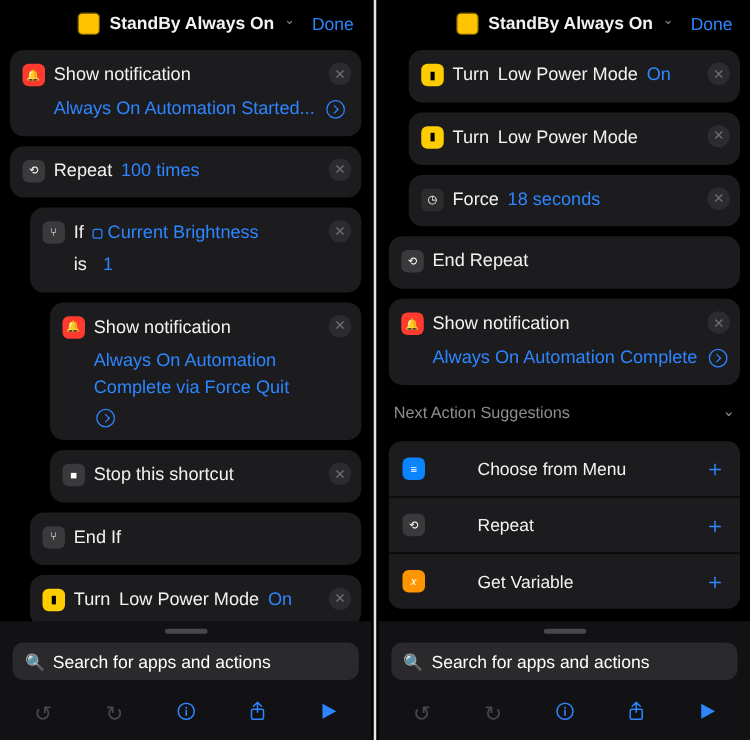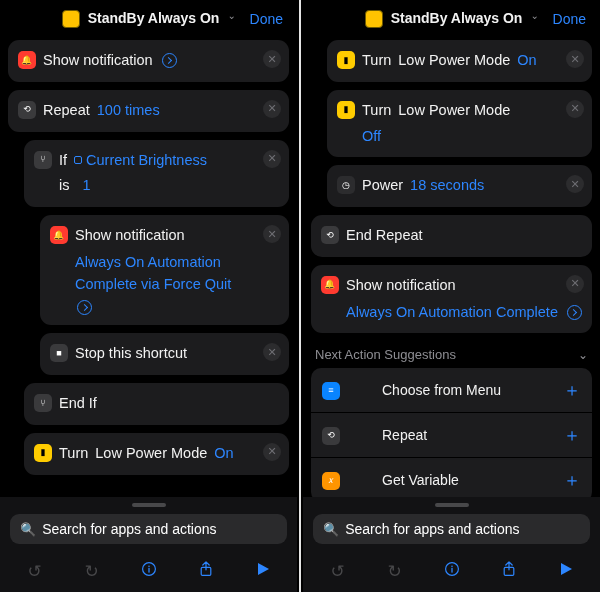--- a/index.html
+++ b/index.html
@@ -27,21 +27,21 @@
   .icon-mark { font-size: 9px; color: #fff; line-height: 1; }
   .icon-mark-dk { font-size: 9px; color: #000; line-height: 1; }
   .action-text { color: #f2f2f2; font-size: 14.5px; font-weight: 500; }
   .action-link { color: #2d86ff; font-size: 14.5px; font-weight: 400; }
   .pill { display: inline-flex; align-items: center; gap: 4px; color: #2d86ff; text-align: center; }
   .pill-icon { width: 8px; height: 8px; border: 1.5px solid #2d86ff; border-radius: 2px; display: inline-block; }
   .info-circle { width: 15px; height: 15px; border: 1.3px solid #2d86ff; border-radius: 50%; display: inline-flex; align-items: center; justify-content: center; margin-left: 2px; vertical-align: middle; }
   .info-chev { width: 5px; height: 5px; border-right: 1.3px solid #2d86ff; border-top: 1.3px solid #2d86ff; transform: rotate(45deg); margin-left: -1px; }
   .close-chip { position: absolute; right: 8px; top: 10px; width: 18px; height: 18px; border-radius: 50%; background: #2c2c2e; color: #6e6e73; font-size: 11px; display: flex; align-items: center; justify-content: center; }
   .line-body { display: flex; flex-wrap: wrap; gap: 5px 7px; align-items: center; flex: 1; min-width: 0; }
-  .suggest-hdr { color: #8e8e93; font-size: 13px; padding: 6px 4px 6px 4px; display: flex; justify-content: space-between; align-items: center; }
+  .suggest-hdr { color: #8e8e93; font-size: 13px; padding: 6px 4px 16px 4px; display: flex; justify-content: space-between; align-items: center; }
   .suggest-chev { color: #8e8e93; font-size: 12px; }
   .suggest-item { background: #1c1c1e; padding: 10px 11px; display: flex; align-items: center; gap: 10px; border-bottom: 0.5px solid #000; }
   .suggest-item:first-of-type { border-top-left-radius: 10px; border-top-right-radius: 10px; }
   .suggest-item:last-of-type { border-bottom-left-radius: 10px; border-bottom-right-radius: 10px; border-bottom: none; }
   .suggest-label { color: #f2f2f2; font-size: 14px; flex: 1; margin-left: 32px; }
   .plus { color: #2d86ff; font-size: 18px; font-weight: 300; }
   .bottom { position: absolute; bottom: 0; left: 0; right: 0; background: #121214; }
   .grab { width: 34px; height: 4px; background: #48484a; border-radius: 2px; margin: 6px auto 7px auto; }
   .search { margin: 0 10px 9px 10px; background: #2a2a2c; border-radius: 9px; display: flex; align-items: center; padding: 7px 10px; gap: 6px; }
   .search-icon { color: #8e8e93; font-size: 13px; }
@@ -71,20 +71,21 @@
   <div class="content">
 
     <div class="action">
       <span class="close-chip">✕</span>
       <div class="action-row">
         <span class="action-icon icon-red">
             <span class="icon-mark">🔔</span>
           </span>
         <div class="line-body">
           <span class="action-text">Show notification</span>
+          <span class="action-link">Always On Automation Started...</span>
           <span class="info-circle">
               <span class="info-chev"></span>
             </span>
         </div>
       </div>
     </div>
 
     <div class="action">
       <span class="close-chip">✕</span>
       <div class="action-row">
@@ -230,33 +231,30 @@
       <span class="close-chip">✕</span>
       <div class="action-row">
         <span class="action-icon icon-yellow">
             <span class="icon-mark-dk">▮</span>
           </span>
         <div class="line-body">
           <span class="action-text">Turn</span>
           <span class="action-text">Low Power Mode</span>
         </div>
       </div>
-      <div class="action-row" style="padding-left:25px;">
-        <span class="action-link">Off</span>
-      </div>
     </div>
 
     <div class="action indent-1">
       <span class="close-chip">✕</span>
       <div class="action-row">
         <span class="action-icon icon-greydk">
             <span class="icon-mark">◷</span>
           </span>
         <div class="line-body">
-          <span class="action-text">Power</span>
+          <span class="action-text">Force</span>
           <span class="action-link">18 seconds</span>
         </div>
       </div>
     </div>
 
     <div class="action">
       <div class="action-row">
         <span class="action-icon icon-grey">
             <span class="icon-mark">⟲</span>
           </span>

